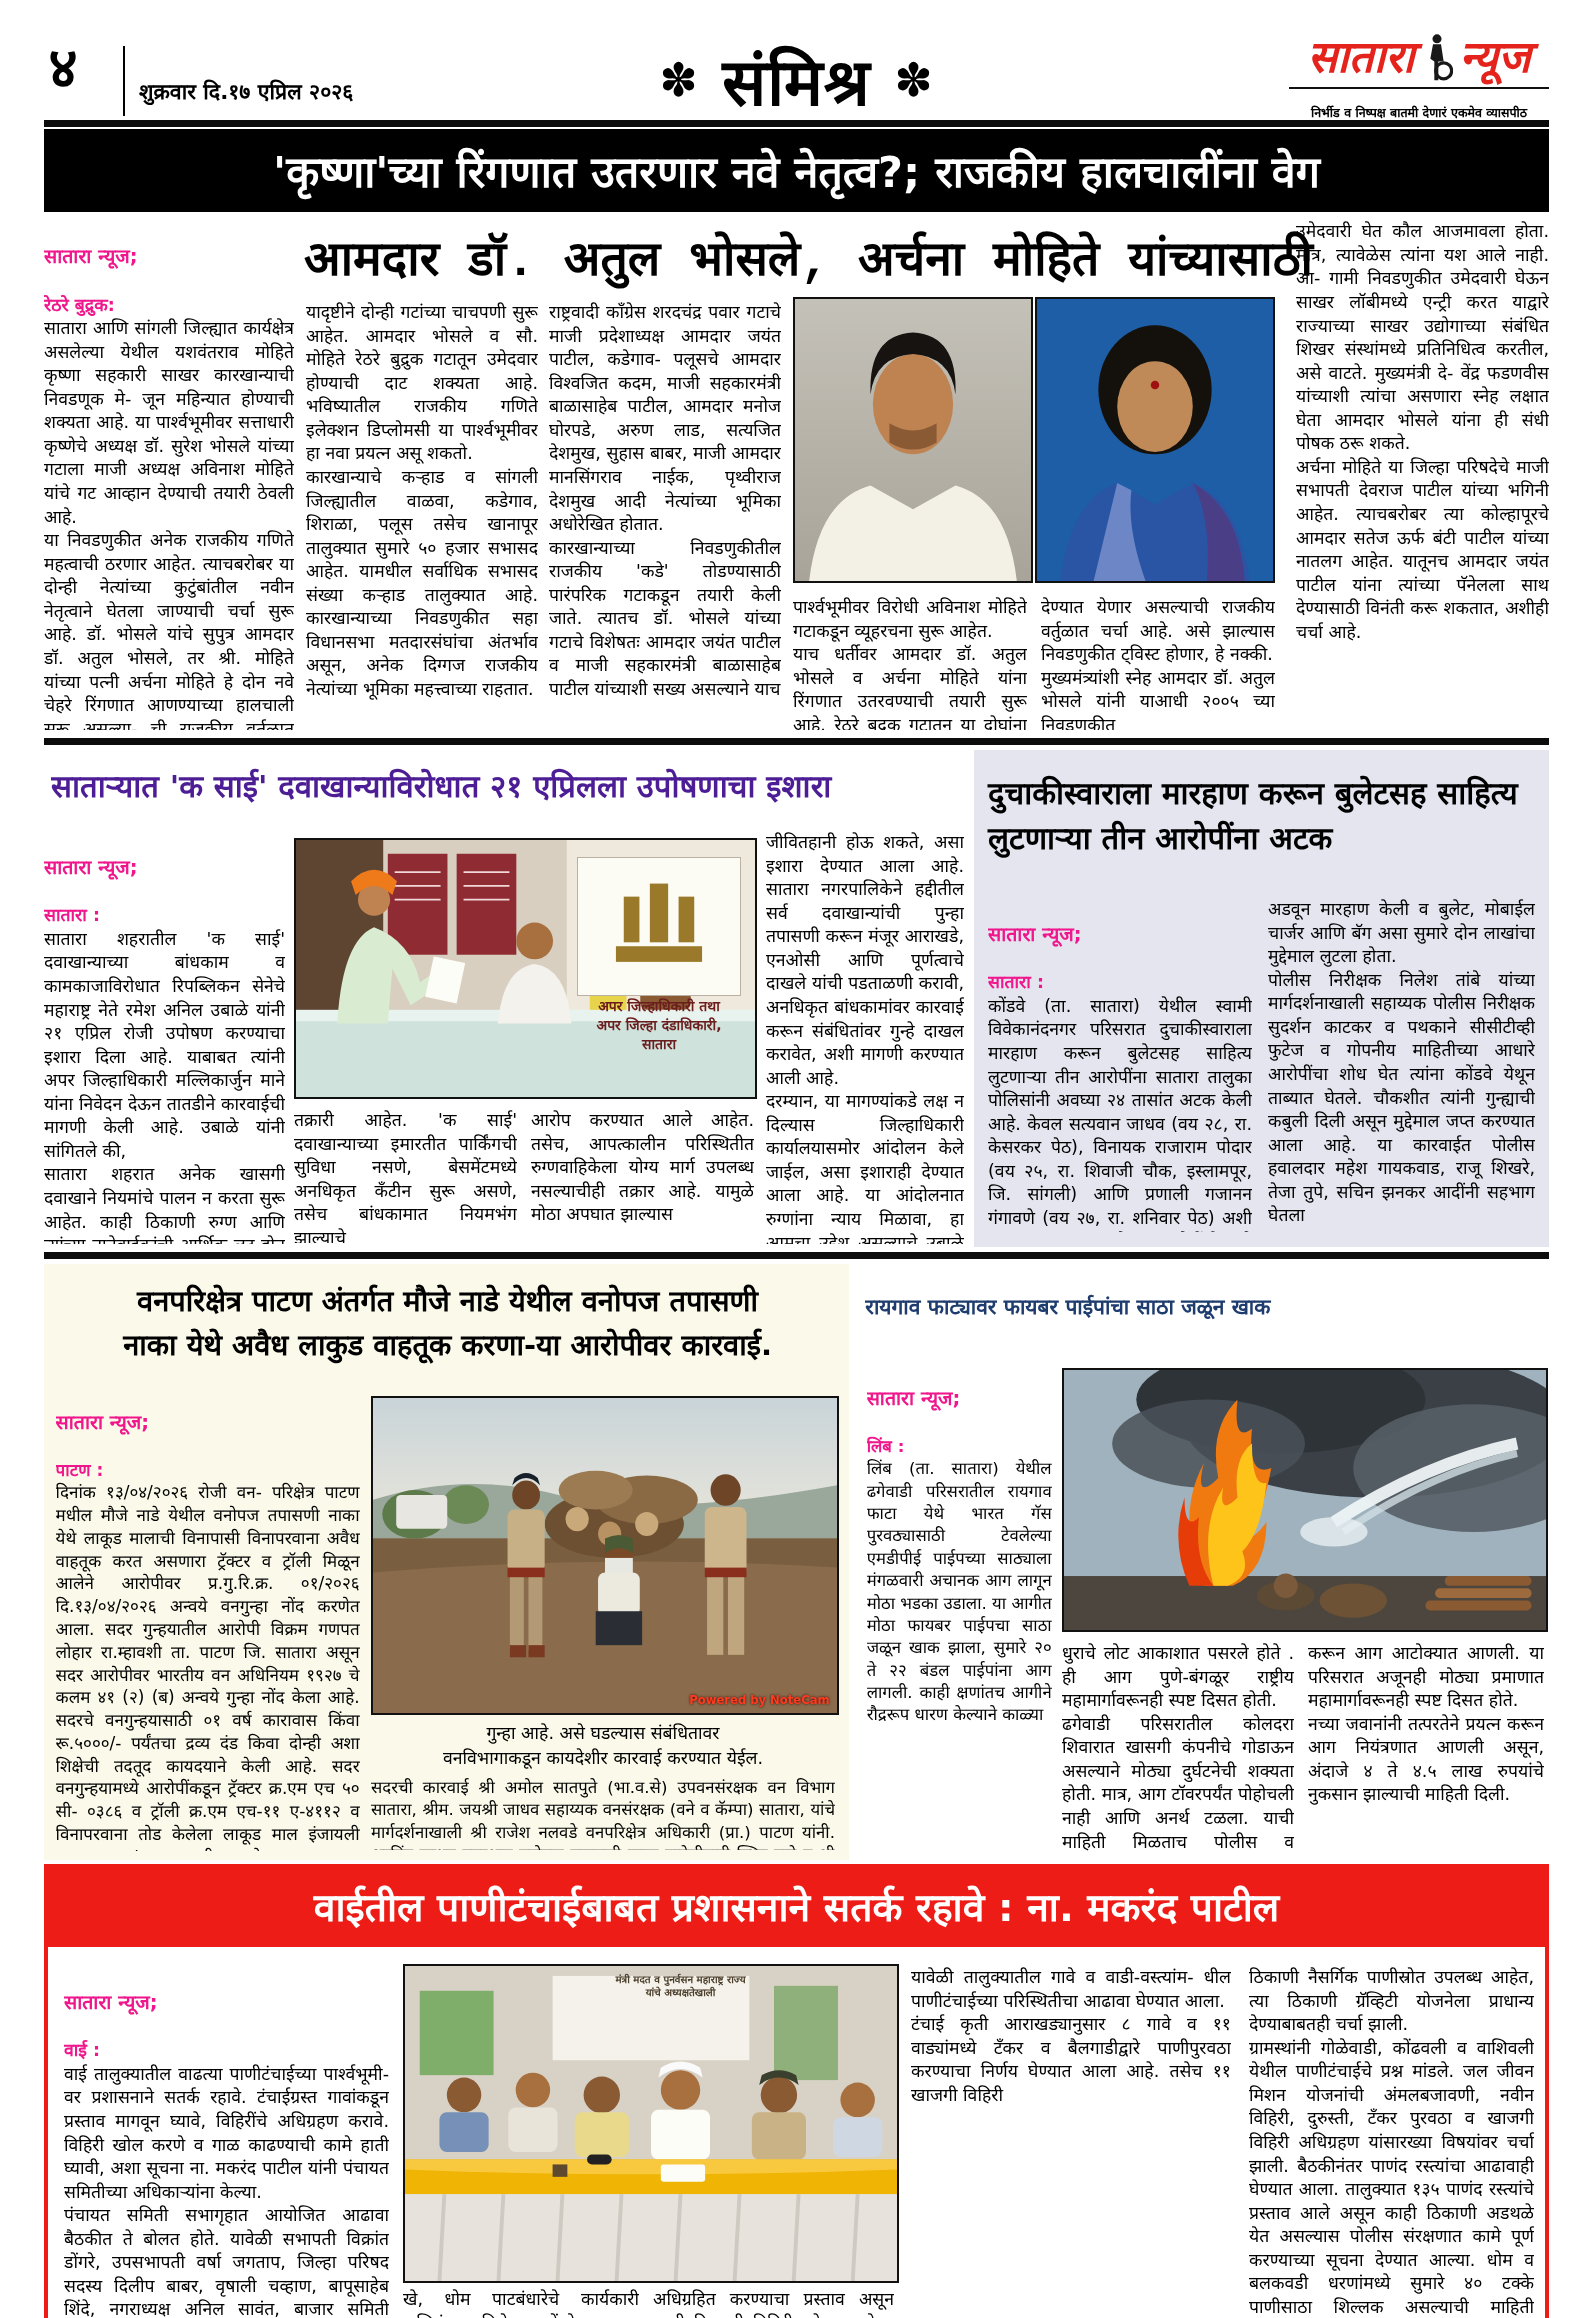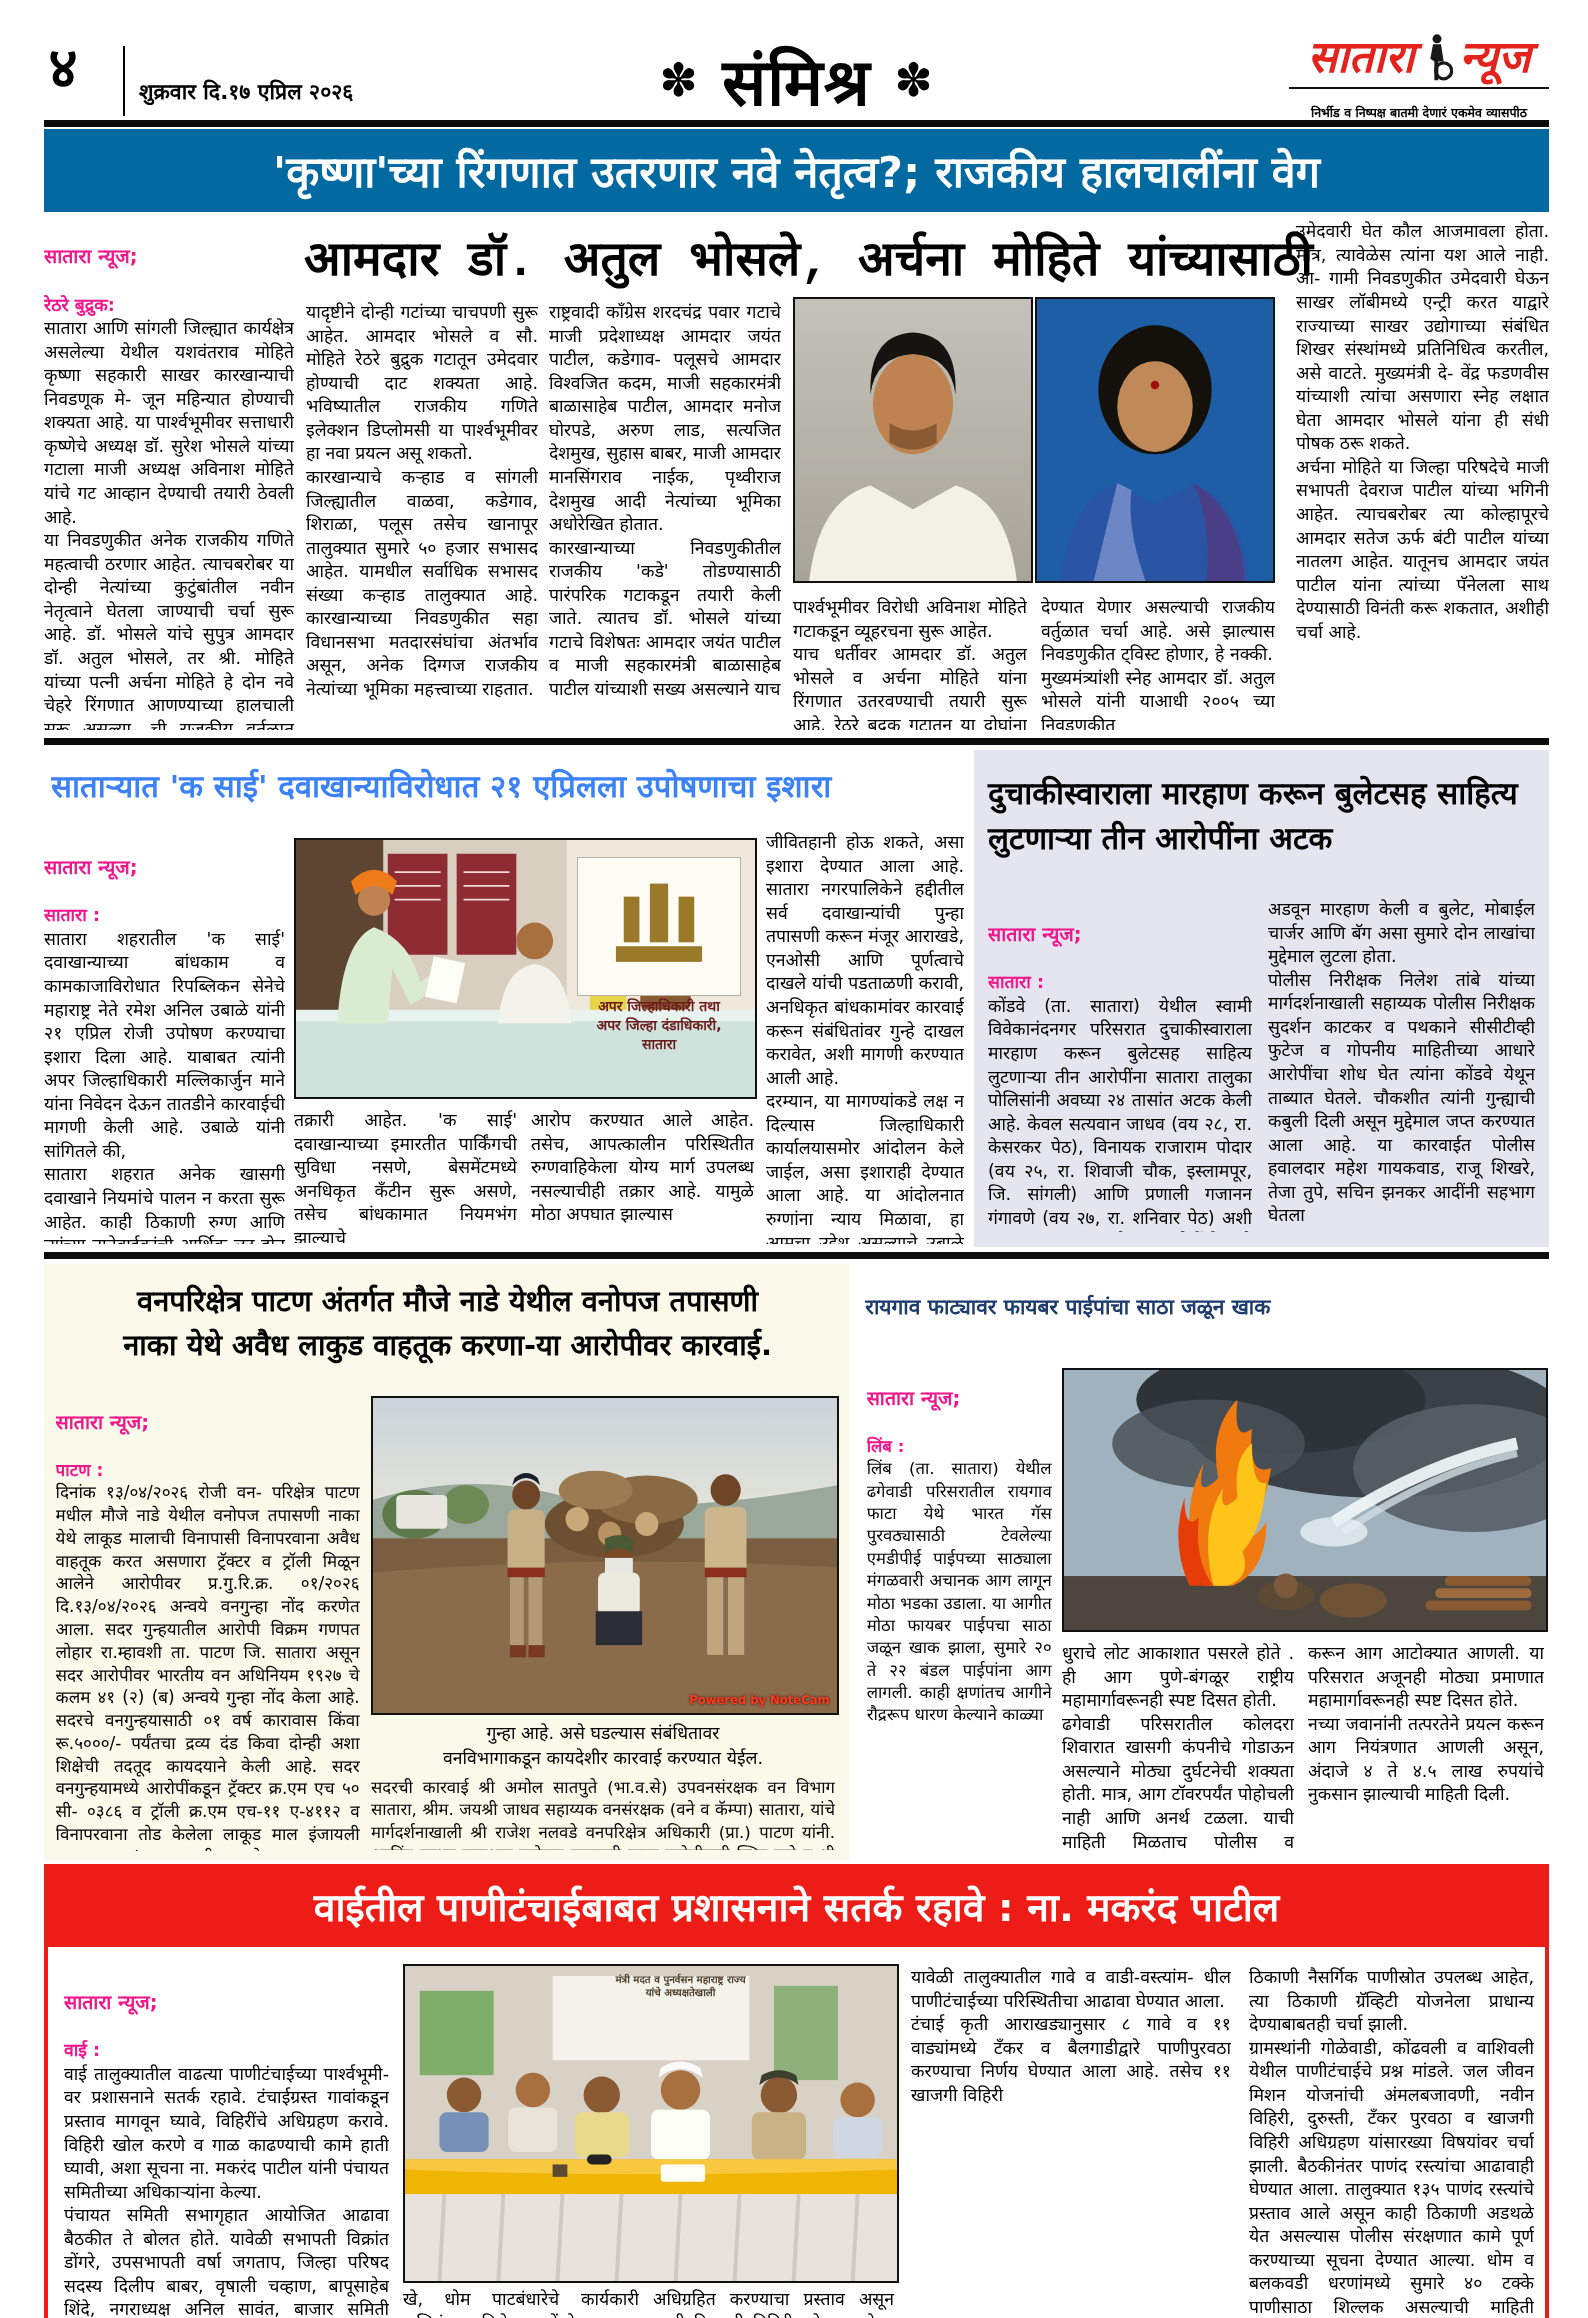--- a/index.html
+++ b/index.html
@@ -10,35 +10,35 @@
   .page-num{left:4.6px;top:8.3px;font-size:56px;font-weight:700;line-height:1;}
   .vrule{left:79px;top:14px;width:1.9px;height:70px;background:#000;}
   .date{left:95px;top:44px;font-size:21.3px;font-weight:700;}
   .masthead{left:0;right:0;top:3.7px;text-align:center;font-size:65px;font-weight:700;letter-spacing:0.9px;}
   .masthead .orn{font-size:46px;vertical-align:9.3px;}
   .logo{right:0;top:0;width:260px;text-align:center;}
   .logo-line{font-size:44px;font-weight:700;color:#e3231c;font-style:italic;line-height:1.05;display:flex;align-items:center;justify-content:center;gap:6.5px;}
   .logo-tag{margin-top:3.7px;border-top:2.3px solid #111;font-size:12.5px;font-weight:700;padding-top:15px;}
   .rule{left:44px;width:1505px;height:6.5px;background:#0c0c0c;}
   
-  #banner{left:44px;top:129px;width:1505px;height:83px;background:#0369a1;display:flex;align-items:center;justify-content:center;}
+  #banner{left:44px;top:129px;width:1505px;height:83px;background:#000000;display:flex;align-items:center;justify-content:center;}
   #banner .txt{color:#fff;font-size:43px;font-weight:700;white-space:nowrap;}
   
   .colbox{font-size:17.6px;line-height:1.34;text-align:justify;white-space:pre-line;overflow:hidden;}
   .agency{color:#f0168c;font-weight:700;font-size:19.5px;white-space:nowrap;}
   .place{color:#f0168c;font-weight:700;}
   .photo-wrap{border:2.8px solid #111;overflow:hidden;background:#888;}
   .photo-wrap svg{display:block;width:100%;height:100%;}
   
   #a1{left:44px;top:218px;width:1505px;height:515px;}
   #a1 .headline{left:260px;top:5.6px;width:1036px;font-size:48px;font-weight:700;white-space:nowrap;overflow:hidden;font-family:Liberation Mono, monospace;}
   
   
   #a2{left:44px;top:750px;width:920px;height:497px;}
-  #a2 .headline{left:7px;top:14px;width:907px;font-size:31px;font-weight:700;color:#3b82f6;white-space:nowrap;overflow:hidden;}
+  #a2 .headline{left:7px;top:14px;width:907px;font-size:31px;font-weight:700;color:#4c1d95;white-space:nowrap;overflow:hidden;}
   
   #a3{left:974px;top:750px;width:575px;height:497px;background:#e5e5f0;}
   #a3 .headline{left:14px;top:21px;width:547px;font-size:31px;font-weight:700;line-height:1.45;}
   
   #a4{left:44px;top:1264px;width:805px;height:596px;background:#fbfaea;}
   #a4 .headline{left:11.6px;top:16px;width:784px;font-size:29px;font-weight:700;line-height:1.5;text-align:center;}
   
   #a5{left:863px;top:1264px;width:686px;height:596px;}
   #a5 .headline{left:2.3px;top:28px;width:682px;font-size:21px;font-weight:700;color:#1e3c6e;white-space:nowrap;overflow:hidden;}
   

